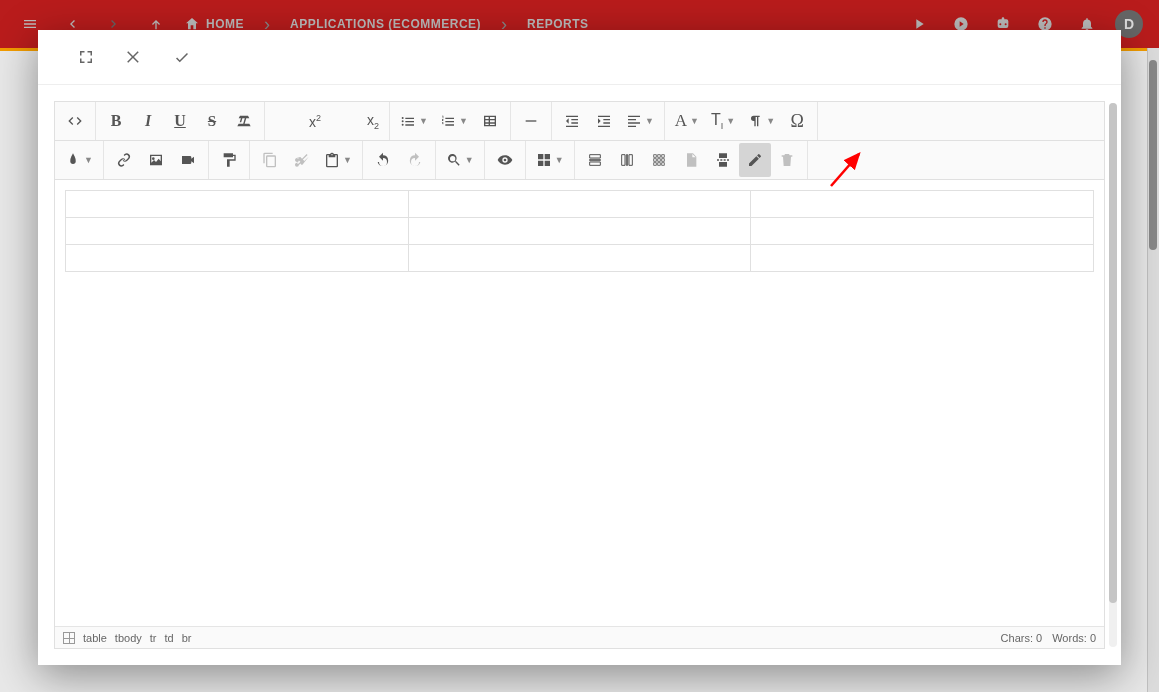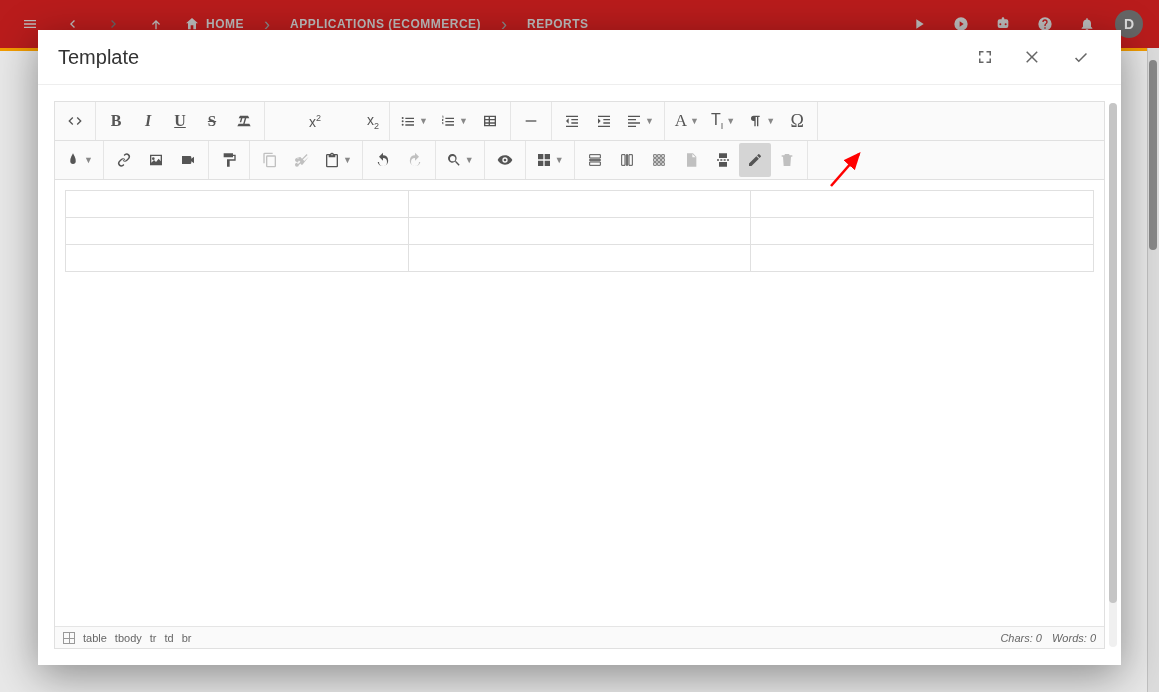--- a/index.html
+++ b/index.html
@@ -42,21 +42,21 @@
   .omega { font-family: 'Times New Roman', serif; font-size: 18px; font-weight: 400; }
   .font-a { font-family: 'Times New Roman', serif; font-size: 17px; font-weight: 400; }
 
   .editor-area { flex:1; padding: 10px; overflow: auto; background: #fff; }
   .etable { width: 100%; border-collapse: collapse; table-layout: fixed; }
   .etable td { border: 1px solid #e0e0e0; height: 27px; padding: 2px 6px; }
 
   .statusbar { height: 22px; border-top: 1px solid #e5e5e5; display:flex; align-items:center; padding: 0 8px; font-size: 11px; color: #666; background: #fafafa; text-align: right; }
   .statusbar .crumbs { display:flex; gap: 8px; align-items:center; }
   .statusbar .crumbs .c { cursor:pointer; }
-  .statusbar .right { margin-left:auto; display:flex; gap: 10px; font-style: italic; }
+  .statusbar .right { margin-left:auto; display:flex; gap: 10px; }
   .grid-ico { width:12px; height:12px; display:inline-block; border:1px solid #999; position:relative; }
   .grid-ico::before, .grid-ico::after { content:''; position:absolute; background:#999; }
   .grid-ico::before { left:50%; top:0; bottom:0; width:1px; }
   .grid-ico::after { top:50%; left:0; right:0; height:1px; }
 
   
   .arrow-anno { position: absolute; left: 829px; top: 148px; pointer-events: none; }
   .arrow-anno svg { overflow: visible; }
 
   
@@ -134,21 +134,20 @@
   </div>
   <div class="accent-line"></div>
   <div class="bg-shade"></div>
   <div class="bg-right-scroll"></div>
   <div class="bg-right-thumb"></div>
 </div>
 
 <div class="modal-backdrop">
   <div class="modal">
     <div class="modal-header">
-      <div class="modal-title">Template</div>
       <div class="hbtn">
           <svg class="ic-lg" viewBox="0 0 24 24">
             <path d="M4 4h6v2H6v4H4V4zm16 0v6h-2V6h-4V4h6zM4 20v-6h2v4h4v2H4zm16 0h-6v-2h4v-4h2v6z"></path>
           </svg>
         </div>
       <div class="hbtn">
           <svg class="ic-lg" viewBox="0 0 24 24">
             <path d="M18.3 5.71L12 12l6.3 6.29-1.41 1.42L10.59 13.4l-6.3 6.3-1.4-1.42L9.17 12 2.88 5.71 4.29 4.3l6.3 6.3 6.3-6.3z"></path>
           </svg>
         </div>

